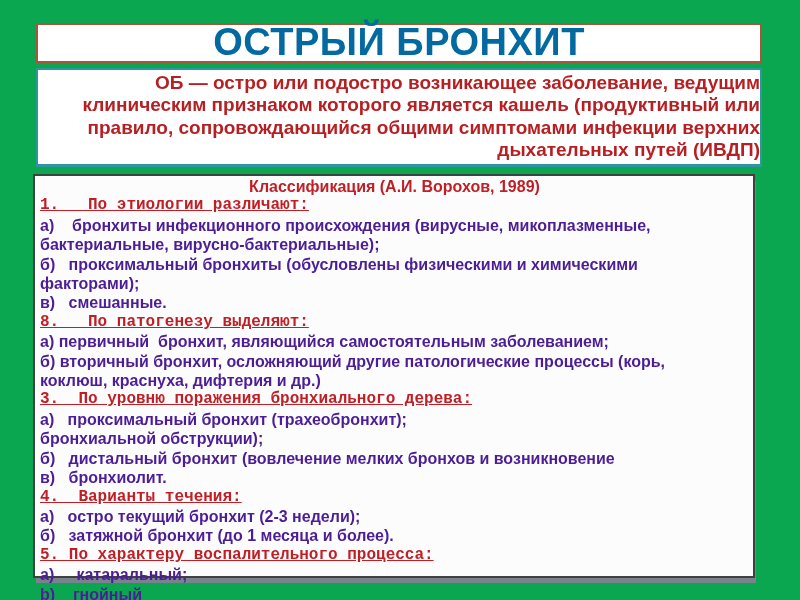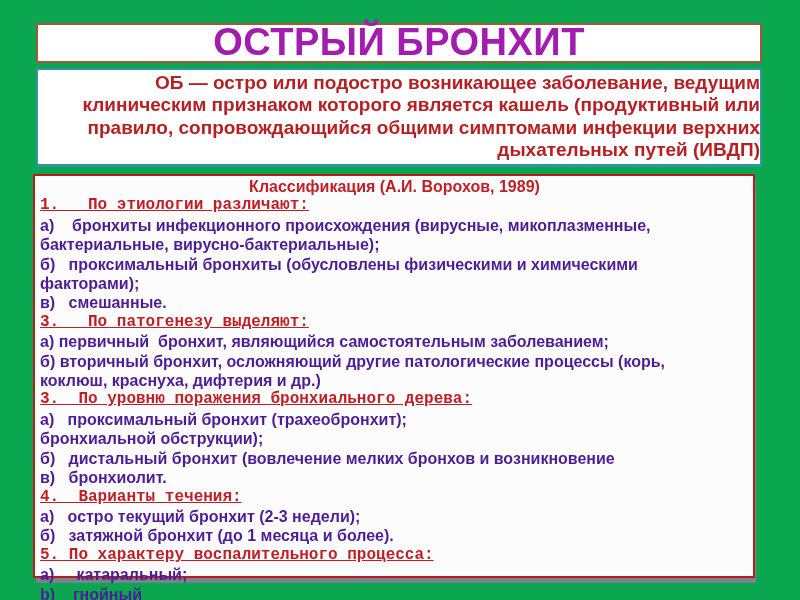--- a/index.html
+++ b/index.html
@@ -9,39 +9,39 @@
     font-family:"Liberation Sans","DejaVu Sans",sans-serif;
     font-weight:bold;
   }
   
   .title-box{
     position:absolute;left:36px;top:23px;width:722px;height:36px;
     background:#ffffff;border:2px solid #a4573c;z-index:1;
   }
   .title-text{
     position:relative;top:-7px;width:100%;text-align:center;
-    font-size:38px;line-height:48px;color:#a21caf;letter-spacing:0.5px;
+    font-size:38px;line-height:48px;color:#0369a1;letter-spacing:0.5px;
     white-space:pre;
   }
   
   .def-box{
     position:absolute;left:36px;top:68px;width:722px;height:94px;
     background:#ffffff;border:2px solid #2e95a1;border-bottom:none;
     z-index:1;text-align:right;overflow:visible;
   }
   .def-text{padding-top:2px;}
   .def-line{white-space:pre;font-size:19px;line-height:22.4px;color:#b71f22;}
   .def-bottom-border{
     position:absolute;left:36px;top:164px;width:726px;height:3px;
     background:#2e95a1;z-index:3;
   }
   
   .class-box{
     position:absolute;left:33px;top:174px;width:722px;height:404px;
-    box-sizing:border-box;background:#fcfcfd;border:2px solid #b91c1c;
+    box-sizing:border-box;background:#fcfcfd;border:2px solid #404040;
     box-shadow:2px 6px 0 -1px #79838d;z-index:2;
     padding:1px 4px 0 5px;overflow:visible;
   }
   .class-heading{
     white-space:pre;font-size:16px;line-height:19.4px;
     color:#c01f26;text-align:center;
   }
   .c-line{white-space:pre;font-size:16px;line-height:19.4px;color:#4c1d95;}
   .c-heading{color:#c01f26;text-decoration:underline;font-family:Liberation Mono, monospace;}
 </style>
@@ -66,21 +66,21 @@
 
   <div class="class-box">
     <div class="class-heading">Классификация (А.И. Ворохов, 1989)</div>
     <div>
         <div class="c-line c-heading">1.   По этиологии различают:</div>
         <div class="c-line">а)    бронхиты инфекционного происхождения (вирусные, микоплазменные,</div>
         <div class="c-line">бактериальные, вирусно-бактериальные);</div>
         <div class="c-line">б)   проксимальный бронхиты (обусловлены физическими и химическими</div>
         <div class="c-line">факторами);</div>
         <div class="c-line">в)   смешанные.</div>
-        <div class="c-line c-heading">3.   По патогенезу выделяют:</div>
+        <div class="c-line c-heading">8.   По патогенезу выделяют:</div>
         <div class="c-line">а) первичный  бронхит, являющийся самостоятельным заболеванием;</div>
         <div class="c-line">б) вторичный бронхит, осложняющий другие патологические процессы (корь,</div>
         <div class="c-line">коклюш, краснуха, дифтерия и др.)</div>
         <div class="c-line c-heading">3.  По уровню поражения бронхиального дерева:</div>
         <div class="c-line">а)   проксимальный бронхит (трахеобронхит);</div>
         <div class="c-line">бронхиальной обструкции);</div>
         <div class="c-line">б)   дистальный бронхит (вовлечение мелких бронхов и возникновение</div>
         <div class="c-line">в)   бронхиолит.</div>
         <div class="c-line c-heading">4.  Варианты течения:</div>
         <div class="c-line">а)   остро текущий бронхит (2-3 недели);</div>

